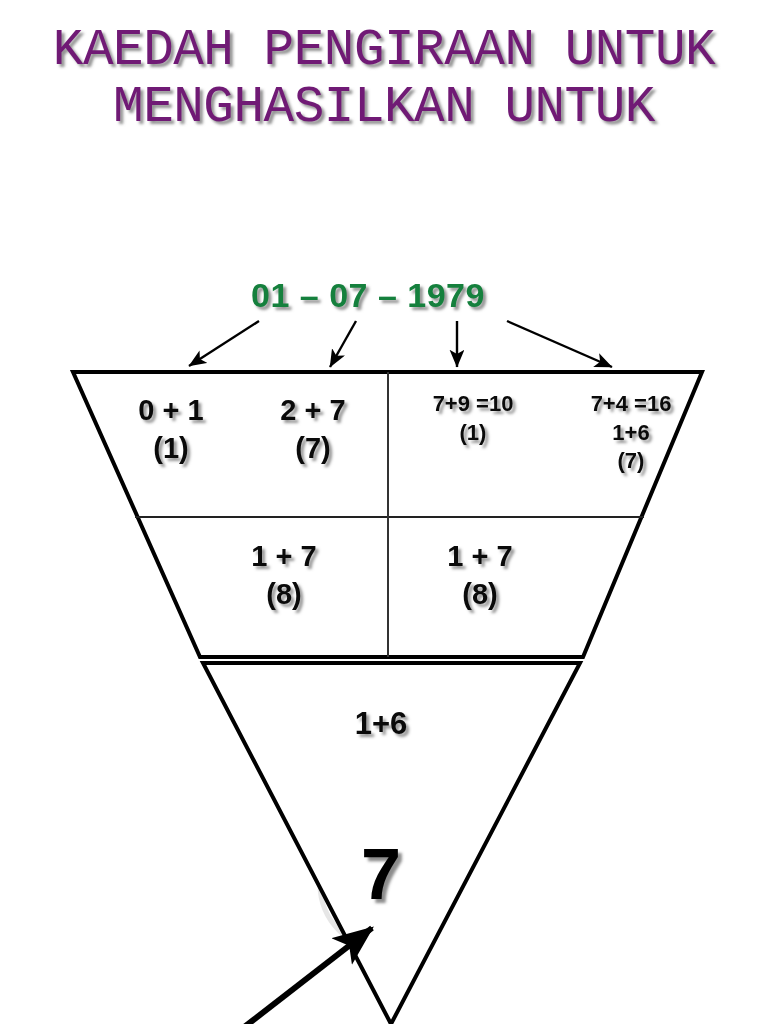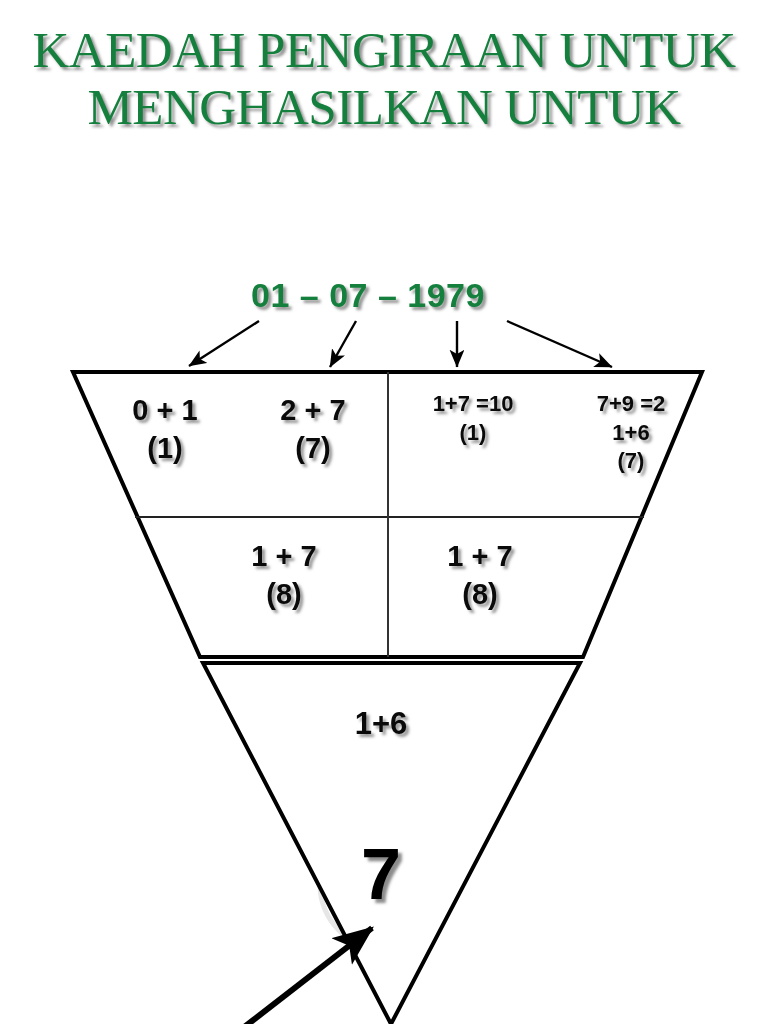--- a/index.html
+++ b/index.html
@@ -23,25 +23,25 @@
   
   .title-block {
     position: absolute;
     left: 24px;
     top: 22px;
     width: 720px;
     text-align: center;
     line-height: 1.12;
   }
   .title-line {
-    font-family: Liberation Serif, serif;
+    font-family: Liberation Mono, monospace;
     font-weight: 400;
     font-size: 51px;
     letter-spacing: -0.5px;
-    color: #15803d;
+    color: #701a75;
     text-shadow: 3px 3px 3px rgba(110,110,110,0.75);
     white-space: nowrap;
   }
   .title-line.sub {
     font-size: 48px;
   }
 
   
   .date-line {
     position: absolute;
@@ -76,21 +76,21 @@
     line-height: 1.30;
     white-space: nowrap;
   }
   .cell .ln { display: block; }
 
   .big   { font-size: 29px; }
   .med   { font-size: 22px; }
   .huge  { font-size: 31px; }
 
   
-  #cell-day      { left: 100px;  top: 392px;  width: 130px; }
+  #cell-day      { left: 106px;  top: 392px;  width: 130px; }
   #cell-month    { left: 248px;  top: 392px;  width: 130px; }
   #cell-year-a   { left: 398px;  top: 390px;  width: 150px; }
   #cell-year-b   { left: 556px;  top: 390px;  width: 150px; }
 
   
   #cell-mid-left  { left: 204px; top: 538px; width: 160px; }
   #cell-mid-right { left: 400px; top: 538px; width: 160px; }
 
   
   #cell-final { left: 266px; top: 704px; width: 230px; }
@@ -152,26 +152,26 @@
     <span class="ln">0 + 1</span>
     <span class="ln">(1)</span>
   </div>
 
   <div class="cell big" id="cell-month">
     <span class="ln">2 + 7</span>
     <span class="ln">(7)</span>
   </div>
 
   <div class="cell med" id="cell-year-a">
-    <span class="ln">1+7 =10</span>
+    <span class="ln">7+9 =10</span>
     <span class="ln">(1)</span>
   </div>
 
   <div class="cell med" id="cell-year-b">
-    <span class="ln">7+9 =2</span>
+    <span class="ln">7+4 =16</span>
     <span class="ln">1+6</span>
     <span class="ln">(7)</span>
   </div>
 
   <div class="cell big" id="cell-mid-left">
     <span class="ln">1 + 7</span>
     <span class="ln">(8)</span>
   </div>
 
   <div class="cell big" id="cell-mid-right">

